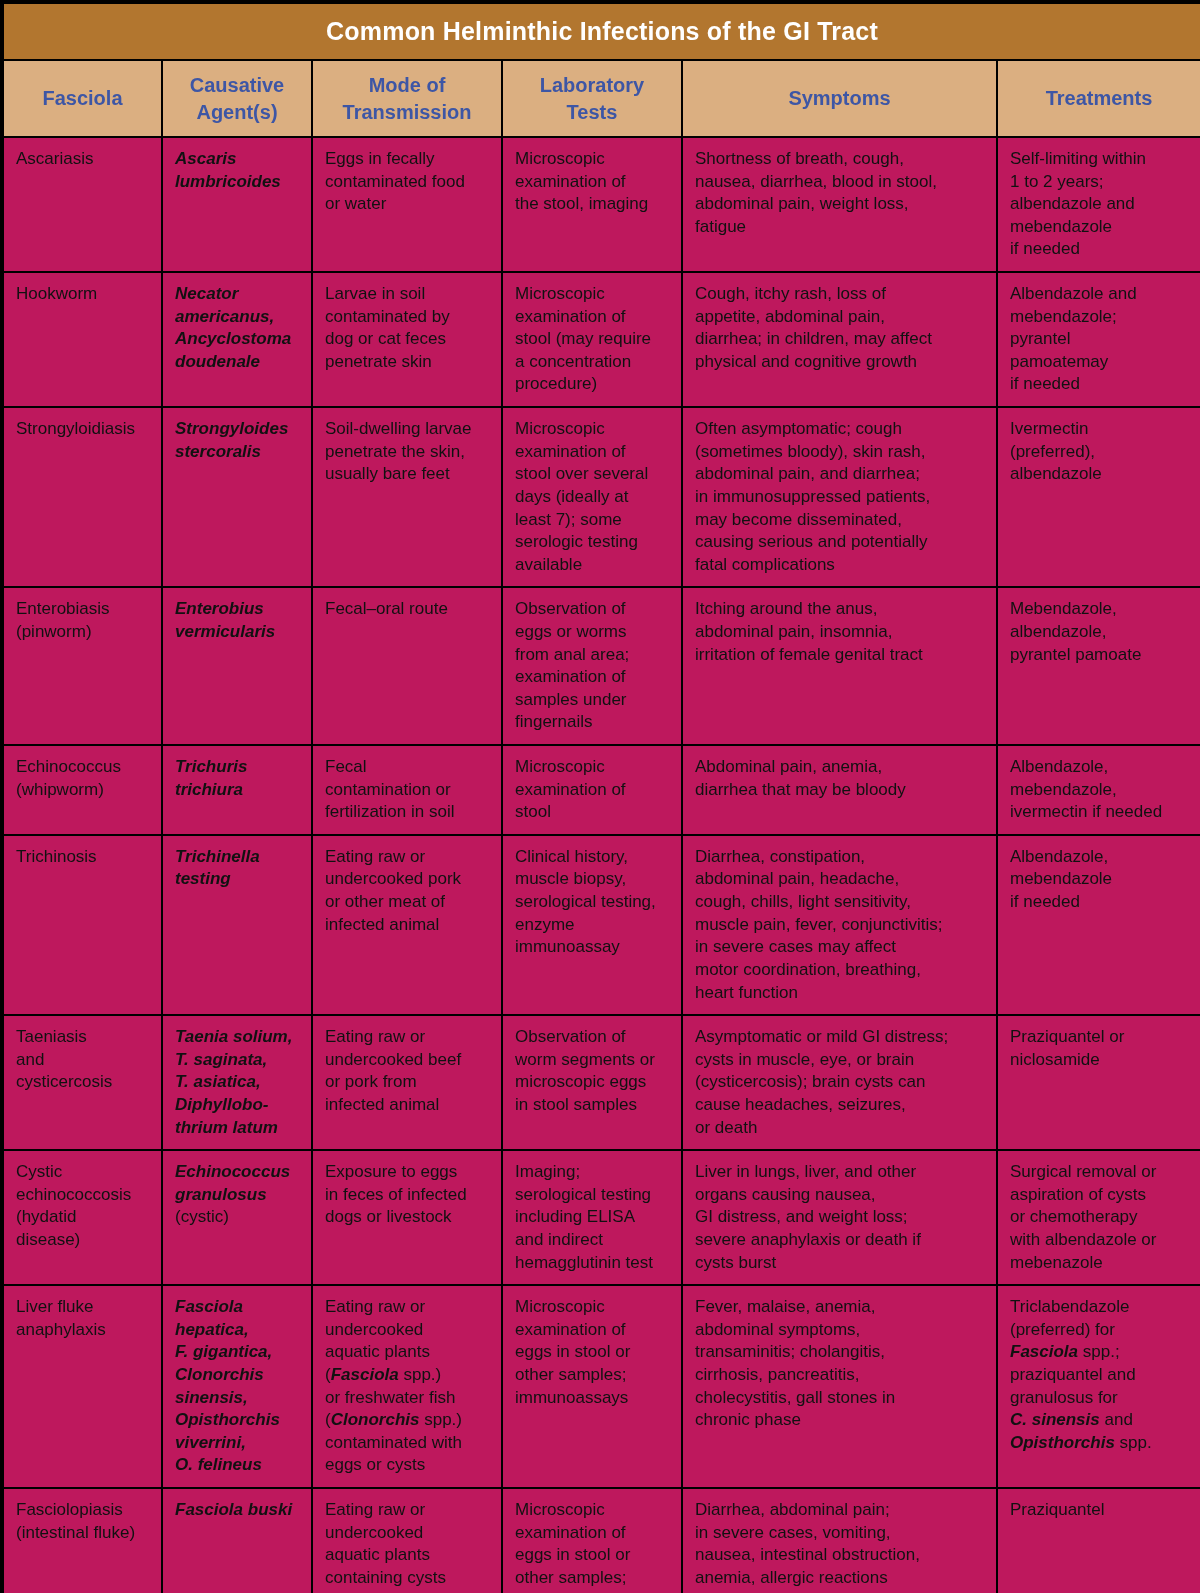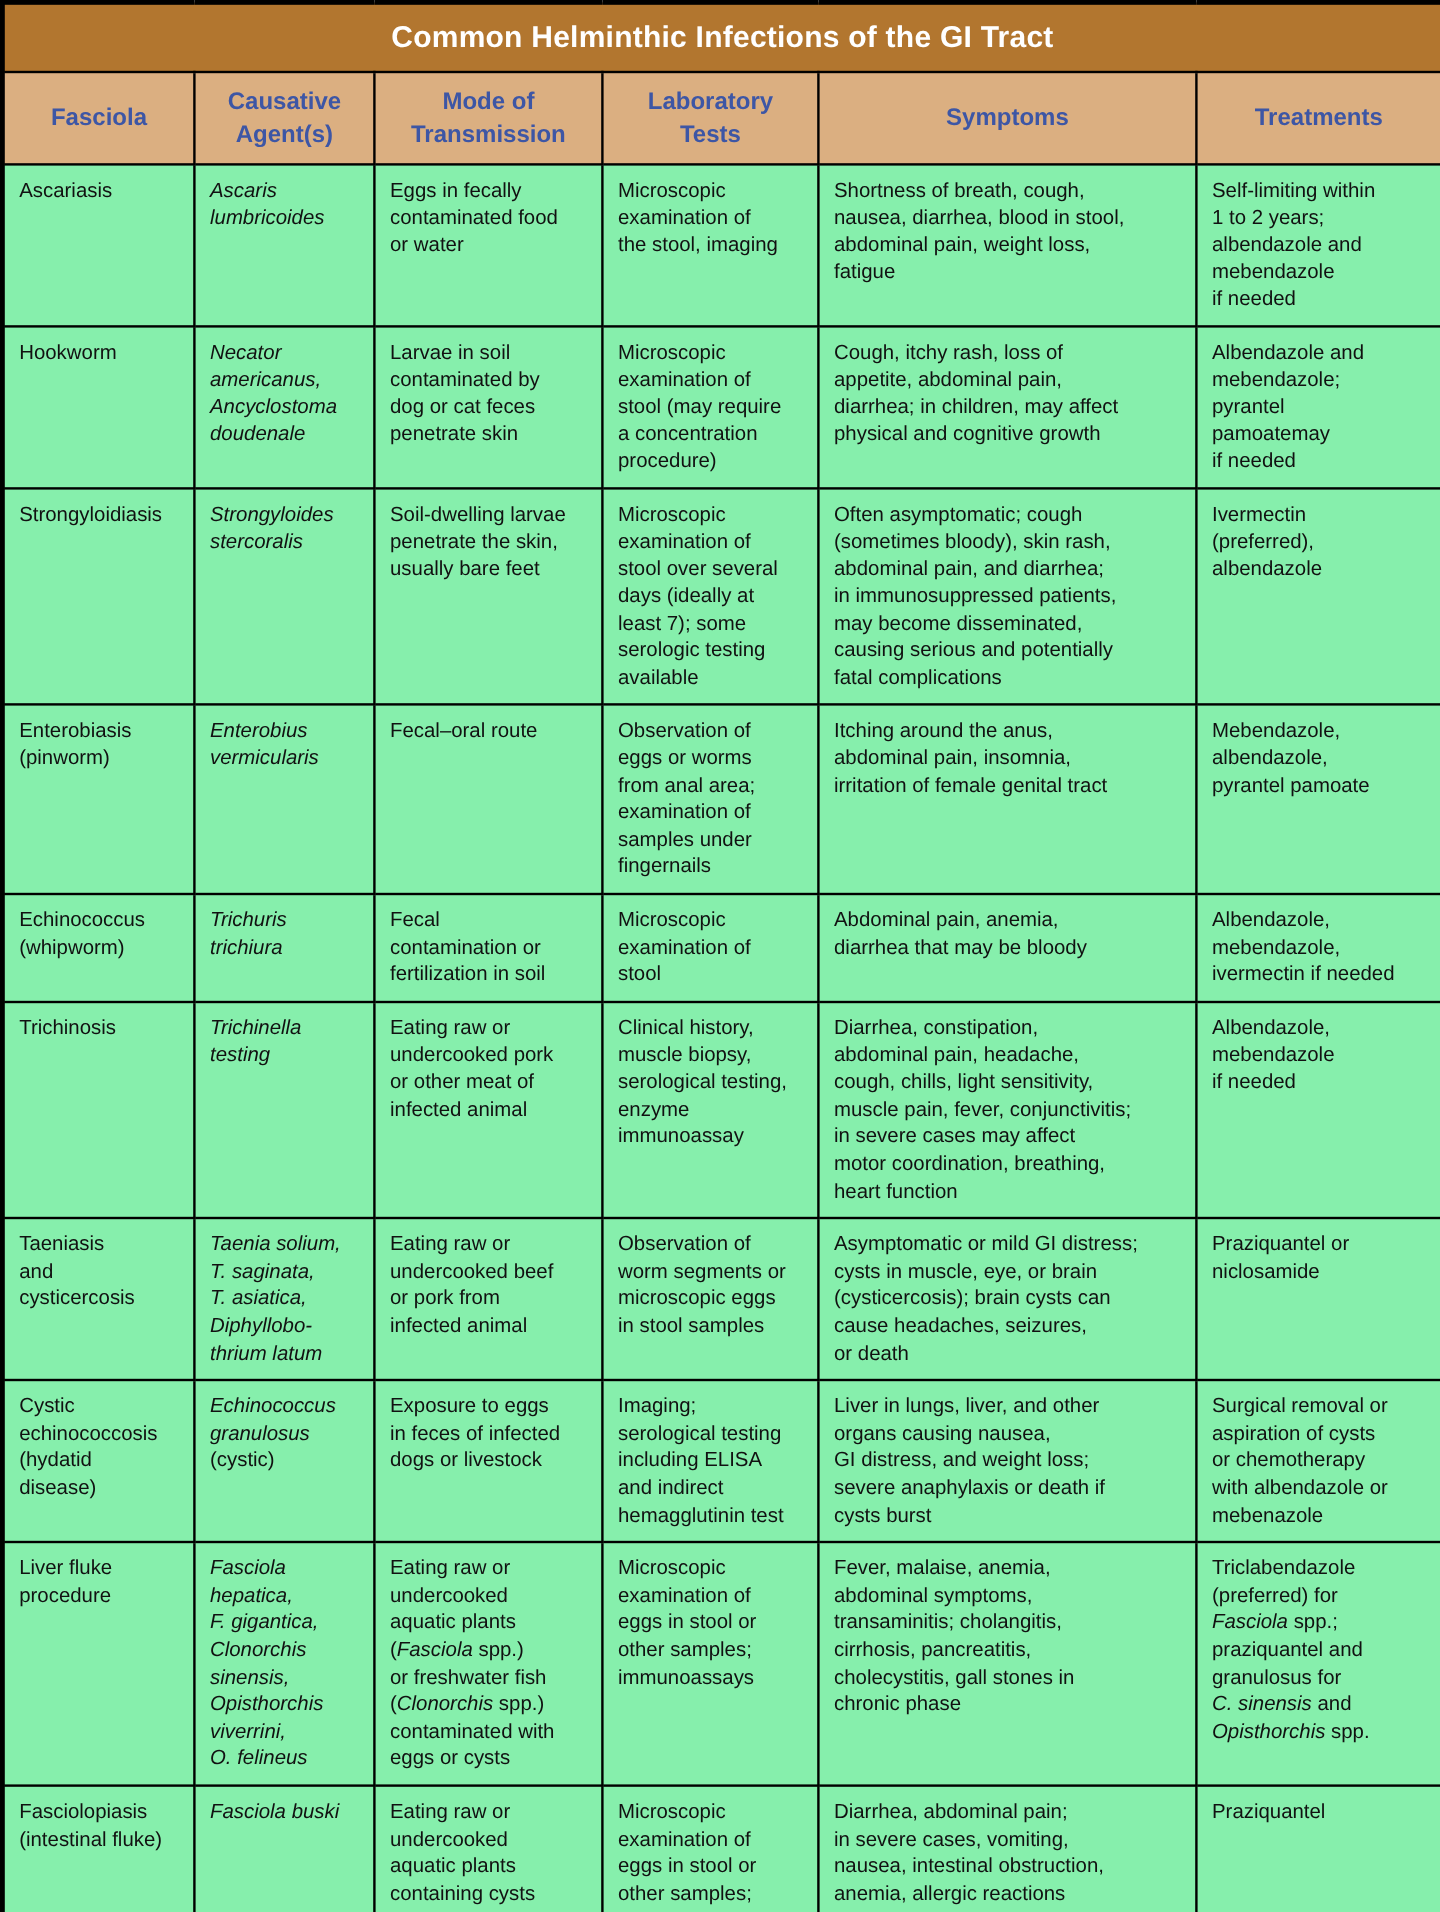--- a/index.html
+++ b/index.html
@@ -9,24 +9,24 @@
   .title-cell{
     background:#B2762F;color:#ffffff;font-weight:bold;font-size:25px;
     text-align:center;vertical-align:middle;height:58px;letter-spacing:.2px;
   }
   thead th{
     background:#DBAF81;color:#3D56A5;font-size:20px;font-weight:bold;
     text-align:center;vertical-align:middle;height:77px;
     white-space:pre-wrap;line-height:1.35;padding:4px 6px;
   }
   tbody td{
-    vertical-align:top;text-align:left;background:#86efac;
+    vertical-align:top;text-align:left;background:#be185d;
     padding:10px 12px;font-size:17px;line-height:1.33;white-space:pre-wrap;
   }
-  tbody td i{font-style:italic;}
+  tbody td i{font-style:italic;font-weight:bold;}
 </style>
 </head>
 <body>
 
 <table>
   <colgroup>
     <col style="width:160px">
       <col style="width:150px">
       <col style="width:190px">
     <col style="width:180px">
@@ -227,21 +227,21 @@
 severe anaphylaxis or death if
 cysts burst</td>
       <td>Surgical removal or
 aspiration of cysts
 or chemotherapy
 with albendazole or
 mebenazole</td>
     </tr>
     <tr style="height:200px">
       <td>Liver fluke
-procedure</td>
+anaphylaxis</td>
       <td><i>Fasciola
 hepatica,
 F. gigantica,
 Clonorchis
 sinensis,
 Opisthorchis
 viverrini,
 O. felineus</i></td>
       <td><span>Eating raw or
 undercooked

